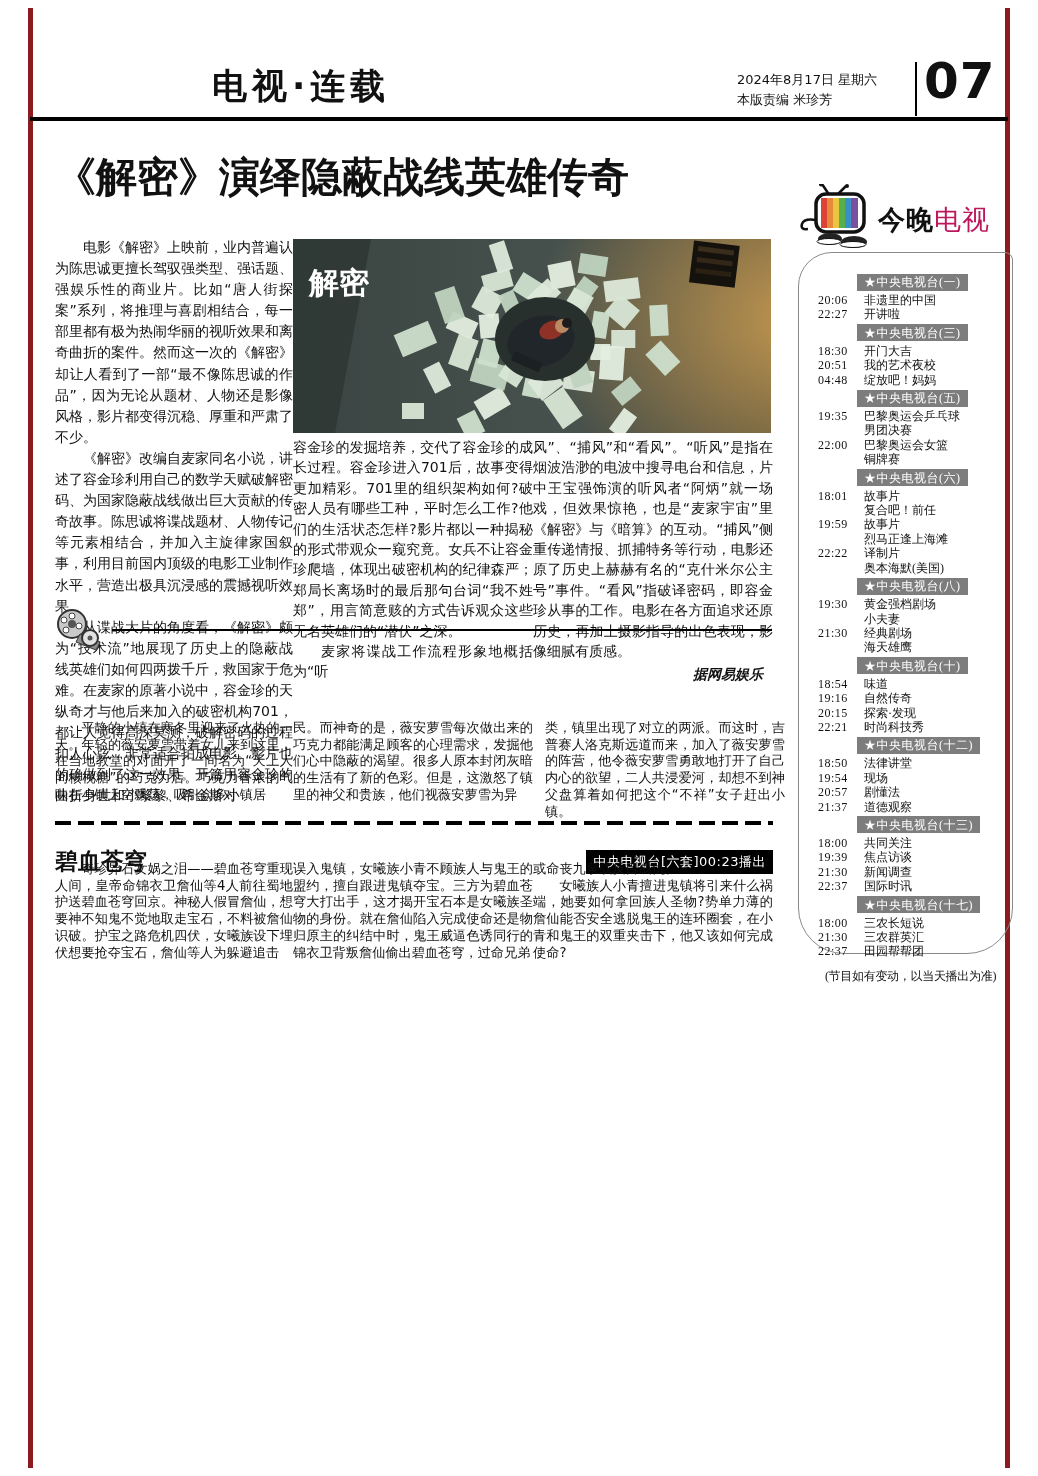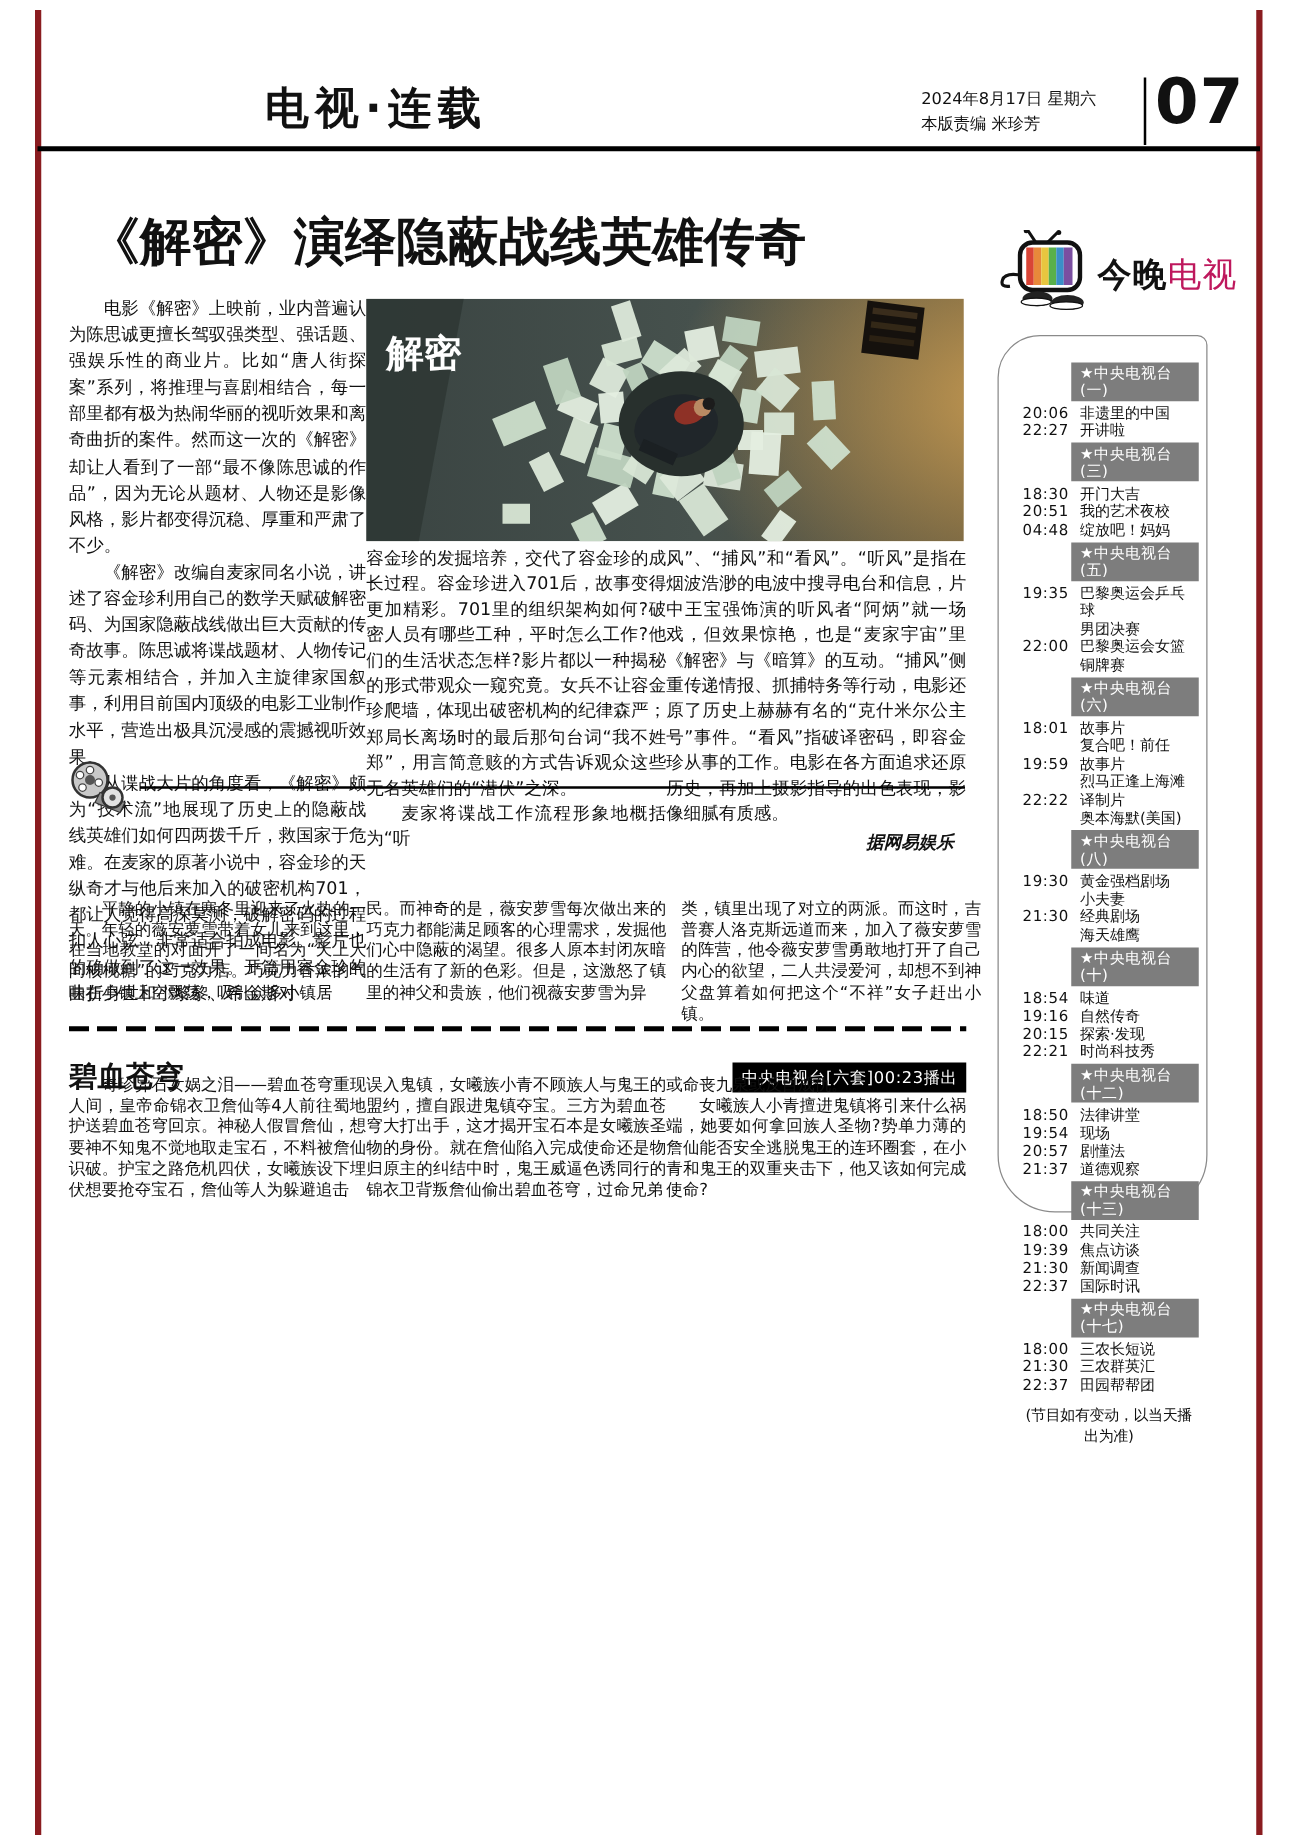--- a/index.html
+++ b/index.html
@@ -41,22 +41,22 @@
   .dashes{position:absolute;left:55px;top:821px;width:718px;height:4px;
           background:repeating-linear-gradient(90deg,#000 0 16px,transparent 16px 23px);}
   .c-sec{font-size:13.2px;line-height:16.7px;}
   #s2-c1{left:55px;top:720px;width:238px;} #s2-c2{left:293px;top:720px;width:240px;} #s2-c3{left:533px;top:720px;width:240px;margin-left:12px;}
   #s3-c1{left:55px;top:861px;width:238px;} #s3-c2{left:293px;top:861px;width:240px;} #s3-c3{left:533px;top:861px;width:240px;}
 
   
   .tv-icon{position:absolute;left:796px;top:184px;}
   .guide-title{position:absolute;left:878px;top:202px;font-size:27px;letter-spacing:1px;}
   .guide-title .b{font-weight:900;} .guide-title .l{font-weight:400;color:#be185d;}
-  .guide-box{position:absolute;left:798px;top:268px;width:168px;height:702px;box-sizing:border-box;
-             border:1.5px solid #8a8a8a;border-radius:34px 8px 46px 46px;padding:18px 6px 6px 16px;}
+  .guide-box{position:absolute;left:798px;top:252px;width:215px;height:702px;box-sizing:border-box;
+             border:1.5px solid #8a8a8a;border-radius:34px 8px 46px 46px;padding:18px 6px 6px 16px;font-family:Liberation Serif, serif;}
   .ch-bar{background:#7d7d7d;color:#fff;font-size:12px;line-height:14px;padding:1.5px 7px;
           margin:2.5px 0 2.5px 42px;width:fit-content;letter-spacing:0.5px;}
   .prog-row{display:flex;font-size:12px;line-height:14.4px;}
   .prog-time{flex:none;width:46px;padding-left:3px;letter-spacing:0.5px;}
   .prog-name{flex:1;}
   .guide-note{margin-top:9px;text-align:center;font-size:12px;letter-spacing:-0.3px;}
 </style>
 </head>
 <body>
 
@@ -66,21 +66,21 @@
 
   <div class="sec-title">电视·连载</div>
   <div class="date-block">
     <div>2024年8月17日  星期六</div>
     <div>本版责编  米珍芳</div>
   </div>
   <div class="hd-vline"></div>
   <div class="pageno">07</div>
   <div class="top-rule"></div>
 
-  <h1 class="headline" style="margin:16px;">《解密》演绎隐蔽战线英雄传奇</h1>
+  <h1 class="headline" style="margin:0;">《解密》演绎隐蔽战线英雄传奇</h1>
 
   <div id="m-col1" class="col c-main">
       <p>电影《解密》上映前，业内普遍认为陈思诚更擅长驾驭强类型、强话题、强娱乐性的商业片。比如“唐人街探案”系列，将推理与喜剧相结合，每一部里都有极为热闹华丽的视听效果和离奇曲折的案件。然而这一次的《解密》却让人看到了一部“最不像陈思诚的作品”，因为无论从题材、人物还是影像风格，影片都变得沉稳、厚重和严肃了不少。</p>
       <p>《解密》改编自麦家同名小说，讲述了容金珍利用自己的数学天赋破解密码、为国家隐蔽战线做出巨大贡献的传奇故事。陈思诚将谍战题材、人物传记等元素相结合，并加入主旋律家国叙事，利用目前国内顶级的电影工业制作水平，营造出极具沉浸感的震撼视听效果。</p>
       <p>从谍战大片的角度看，《解密》颇为“技术流”地展现了历史上的隐蔽战线英雄们如何四两拨千斤，救国家于危难。在麦家的原著小说中，容金珍的天纵奇才与他后来加入的破密机构701，都让人觉得高深莫测，破解密码的过程扣人心弦，非常适合拍成电影。影片也的确做到了这一效果。开篇用容金珍的曲折身世和小黎黎、希金斯对</p>
     </div>
 
   <svg class="still" width="478" height="194" viewBox="0 0 478 194">
     <defs>
       <linearGradient id="floor" x1="0" y1="0" x2="1" y2="0">

